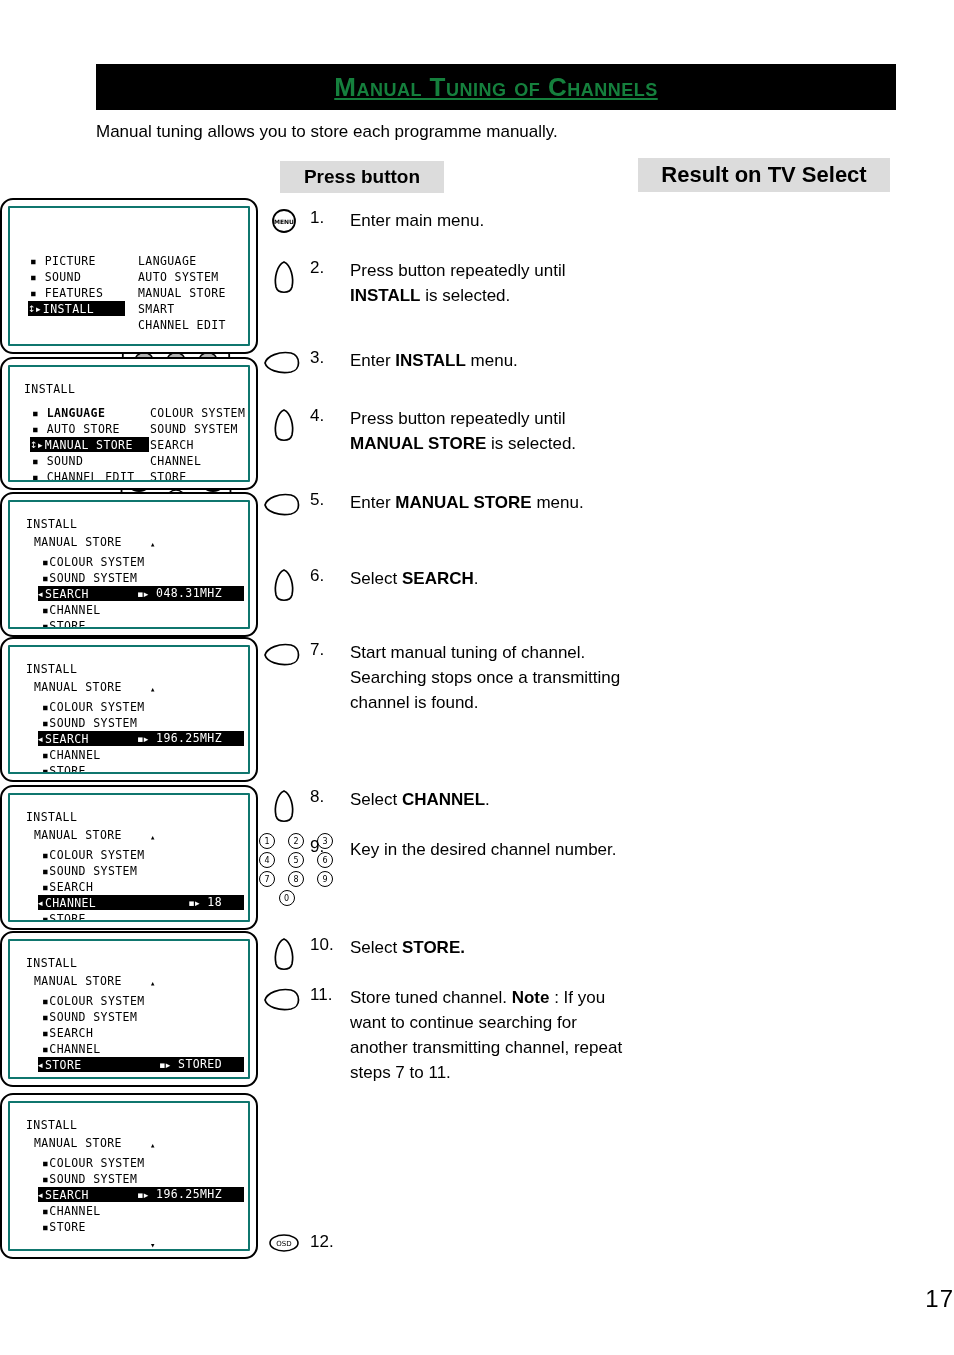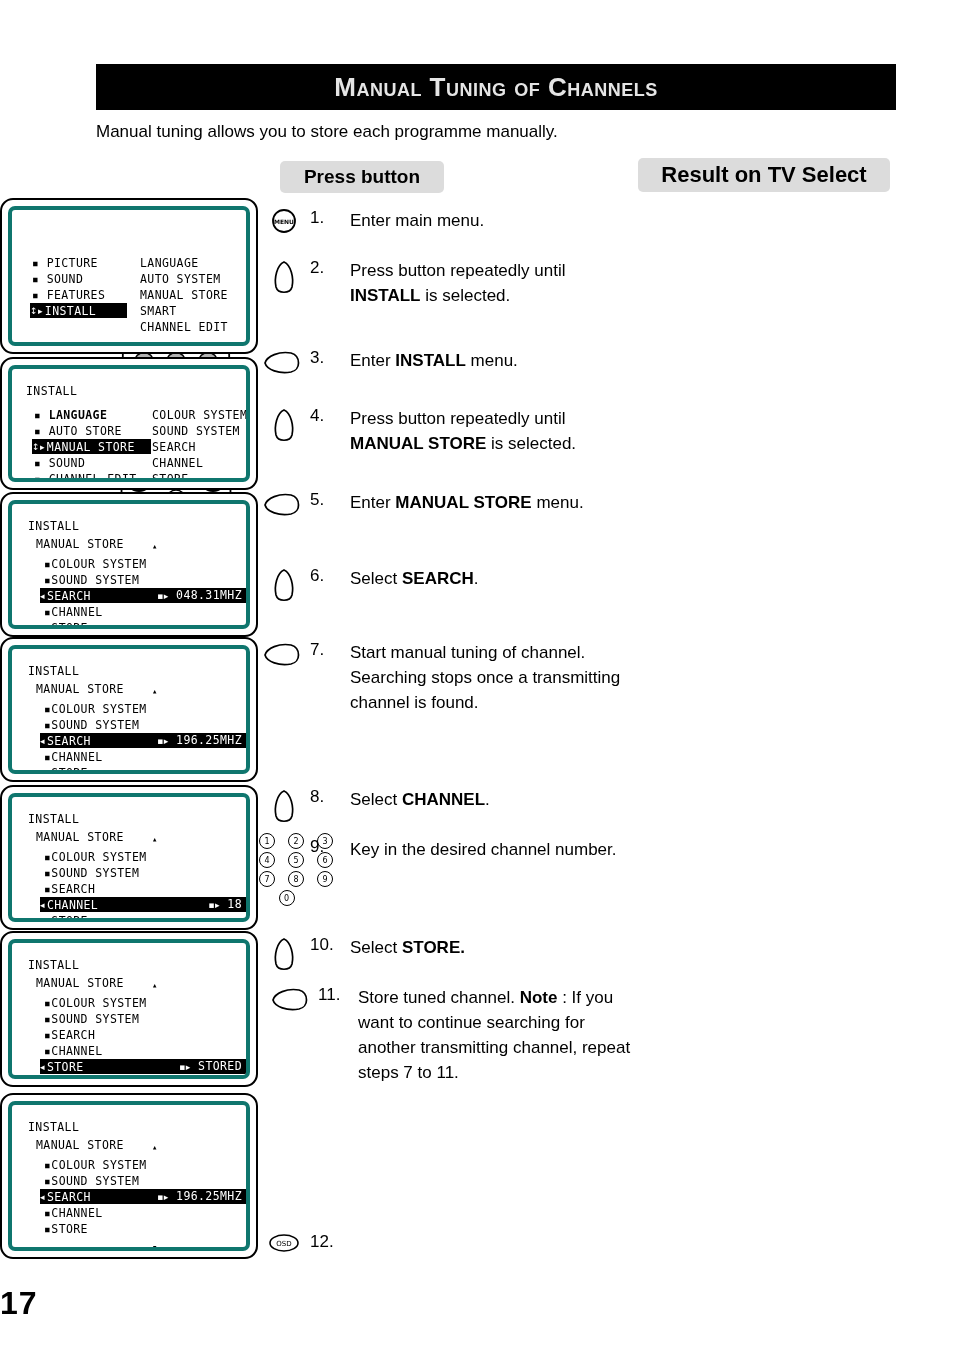--- a/index.html
+++ b/index.html
@@ -5,34 +5,34 @@
   html,body{margin:0;padding:0;background:#fff;}
   body{
     width:954px;height:1355px;position:relative;overflow:hidden;
     font-family:"Liberation Sans", sans-serif;color:#000;
   }
   .page{position:absolute;inset:0;}
 
   
   .titlebar{
     position:absolute;left:96px;top:64px;width:800px;height:46px;
-    background:#000;color:#e5e5e5;display:flex;align-items:center;justify-content:center;
+    background:#000;color:#15803d;display:flex;align-items:center;justify-content:center;text-decoration:underline;
   }
   .titlebar .t{
     font-size:26px;font-weight:bold;letter-spacing:.5px;
     font-variant:small-caps;text-transform:none;
   }
   .subtitle{
     position:absolute;left:96px;top:122px;width:760px;
     font-size:17px;
   }
 
   
   .pill{
-    position:absolute;background:#dcdcdc;border-radius:5px;
+    position:absolute;background:#dcdcdc;border-radius:0;
     display:flex;align-items:center;justify-content:center;
     font-weight:bold;color:#000;
   }
   .pill-press{left:280px;top:161px;width:164px;height:32px;font-size:19px;}
   .pill-result{left:638px;top:158px;width:252px;height:34px;font-size:22px;}
 
   
   .remote{position:absolute;left:110px;top:212px;width:132px;height:492px;}
   .remote svg{display:block;}
 
@@ -55,38 +55,38 @@
     width:14px;height:14px;border:1.4px solid #000;border-radius:50%;
     font-size:8px;display:flex;align-items:center;justify-content:center;
     font-family:"DejaVu Sans", sans-serif;
   }
   .tv{
     position:absolute;left:0;border:2.5px solid #000;border-radius:13px;
     background:#fff;box-sizing:border-box;
   }
   .tvinner{
     position:absolute;left:6px;top:6px;right:6px;bottom:6px;
-    border:4px solid #0f766e;border-radius:7px;background:#fff;box-sizing:border-box;
+    border:2px solid #0f766e;border-radius:1px;background:#fff;box-sizing:border-box;
     overflow:hidden;
   }
   .osd{
     position:absolute;left:0;right:0;top:0;bottom:0;
     font-family:"DejaVu Sans Mono", monospace;
     font-size:11.5px;line-height:16px;letter-spacing:.4px;
   }
   .osd .ln{position:absolute;white-space:pre;}
   .hl{background:#000;color:#fff;position:absolute;white-space:pre;display:flex;align-items:center;}
   .hl .lbl{padding-left:2px;}
-  .hl .val{margin-left:auto;padding-right:4px;}
+  .hl .val{margin-left:auto;padding-right:22px;}
   .arrow{font-family:"DejaVu Sans", sans-serif;font-size:9px;}
 
   
   .pageno{
-    position:absolute;left:0;right:0;top:1285px;text-align:left;
-    font-size:32px;font-weight:bold;letter-spacing:1px;
+    position:absolute;left:0;right:0;top:1285px;text-align:right;
+    font-size:24px;font-weight:normal;letter-spacing:1px;
   }
 </style>
 </head>
 <body>
 
 <div class="page">
 
   <div class="titlebar">
     <div class="t">Manual Tuning of Channels</div>
   </div>
@@ -329,21 +329,21 @@
     <div class="step" style="top:735px;left:0;width:372px;">
       <div class="btnicon">
         <svg class="glyph" width="30" height="40" viewBox="0 0 30 40">
             <path d="M15 4 C8 7, 5 20, 7 29 C9 36, 21 36, 23 29 C25 20, 22 7, 15 4 Z" fill="#fff" stroke="#000" stroke-width="1.7"></path>
           </svg>
       </div>
       <div class="num">10.</div>
       <div class="txt">Select <b>STORE.</b></div>
     </div>
 
-    <div class="step" style="top:785px;left:0;width:372px;padding-left:8px;">
+    <div class="step" style="top:785px;left:0;width:372px;">
       <div class="btnicon">
         <svg class="glyph" width="46" height="28" viewBox="0 0 46 28">
             <path d="M4 15 C6 8, 18 3, 30 5 C40 8, 40 22, 30 24 C18 26, 6 22, 4 15 Z" fill="#fff" stroke="#000" stroke-width="1.7"></path>
           </svg>
       </div>
       <div class="num">11.</div>
       <div class="txt">Store tuned  channel. <b>Note</b> : If you want to continue searching for another transmitting channel, repeat steps 7 to 11.</div>
     </div>
 
     <div class="step" style="top:1032px;left:0;width:372px;">

